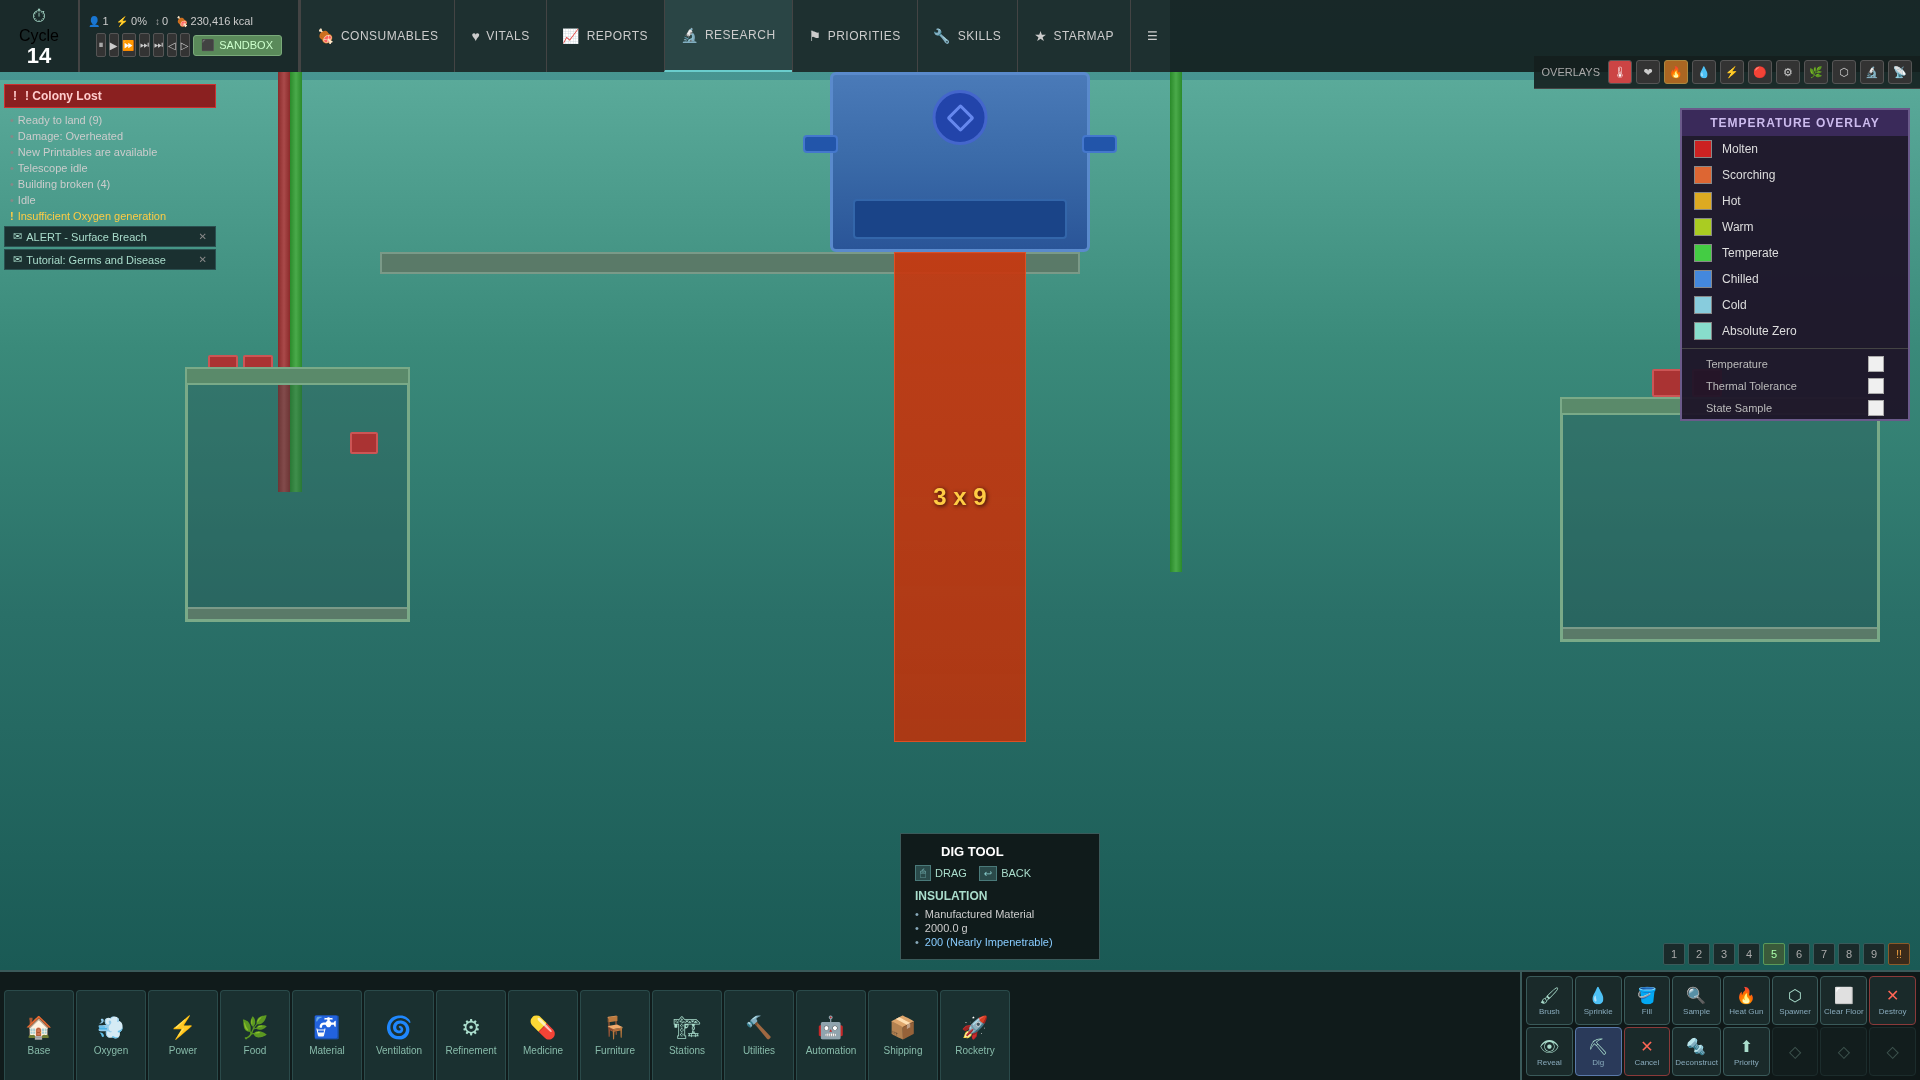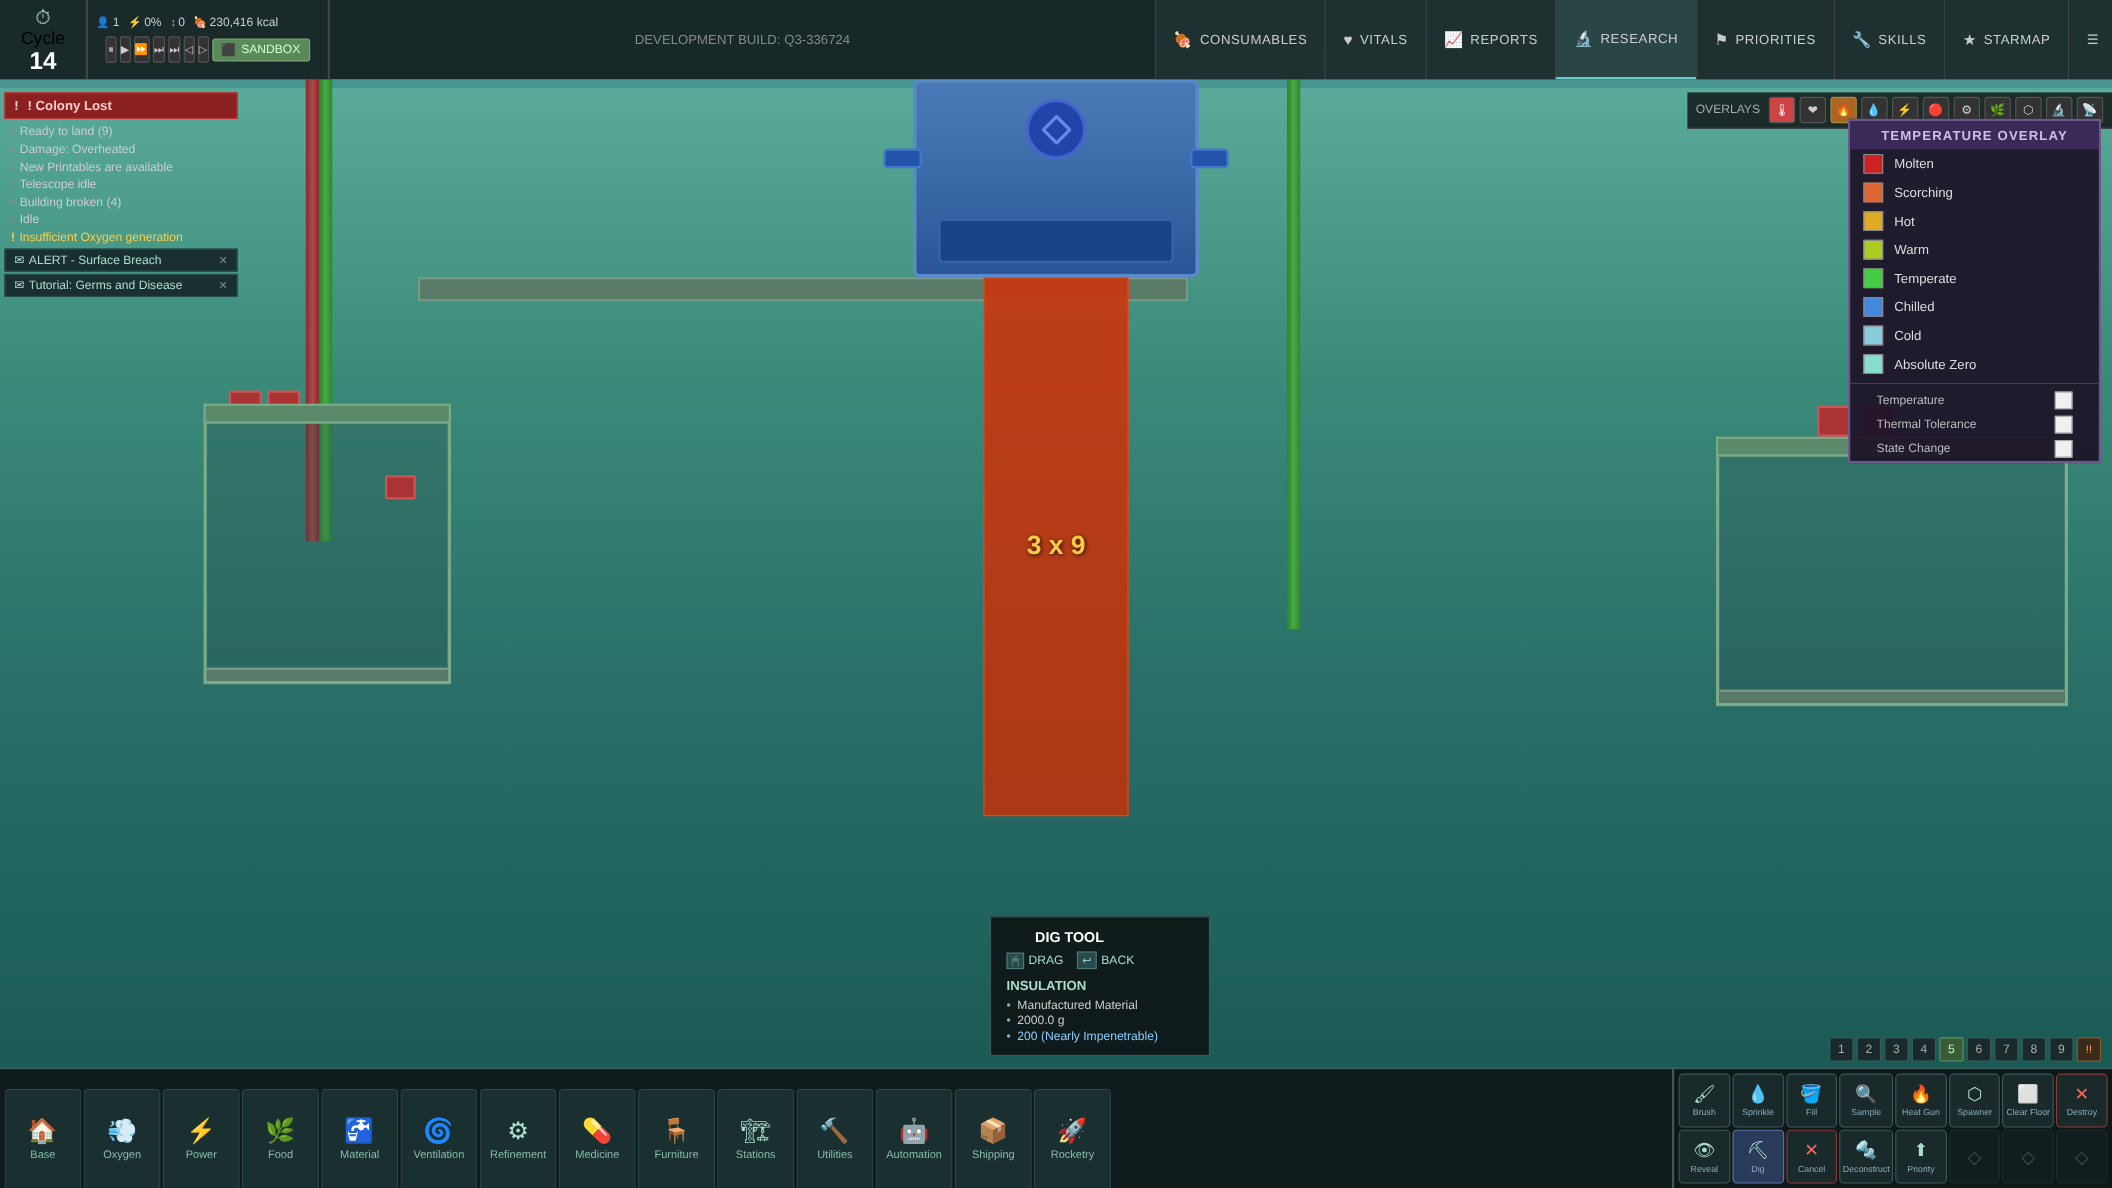--- a/index.html
+++ b/index.html
@@ -147,21 +147,21 @@
       border-bottom: 2px solid #6acdcd;
     }
 
     .nav-btn .nav-icon {
       font-size: 14px;
     }
 
     
     #overlays-bar {
       position: absolute;
-      top: 84px;
+      top: 56px;
       right: 0;
       background: rgba(20,30,30,0.9);
       display: flex;
       align-items: center;
       padding: 4px 8px;
       gap: 4px;
       z-index: 100;
       border-bottom: 1px solid #444;
     }
 
@@ -684,23 +684,20 @@
       <div class="ctrl-btn">⏭</div>
       <div class="ctrl-btn">◁</div>
       <div class="ctrl-btn">▷</div>
       <div id="sandbox-badge">
         <span>⬛</span>
         <span>SANDBOX</span>
       </div>
     </div>
   </div>
 
-  <div id="dev-build">
-    <span>DEVELOPMENT BUILD: Q3-336724</span>
-  </div>
 
   <div id="nav-buttons">
     <div class="nav-btn">
       <span class="nav-icon">🍖</span>
       <span>CONSUMABLES</span>
     </div>
     <div class="nav-btn">
       <span class="nav-icon">♥</span>
       <span>VITALS</span>
     </div>
@@ -825,21 +822,21 @@
 
   <div class="temp-option">
     <span class="temp-option-label">Temperature</span>
     <div class="temp-checkbox"></div>
   </div>
   <div class="temp-option">
     <span class="temp-option-label">Thermal Tolerance</span>
     <div class="temp-checkbox"></div>
   </div>
   <div class="temp-option">
-    <span class="temp-option-label">State Change</span>
+    <span class="temp-option-label">State Sample</span>
     <div class="temp-checkbox"></div>
   </div>
 </div>
 
 <div id="dig-tool-tooltip">
   <div id="dig-tool-title">DIG TOOL</div>
   <div id="dig-tool-actions">
     <div class="dig-action">
       <span class="dig-action-key">🖱</span>
       <span>DRAG</span>

